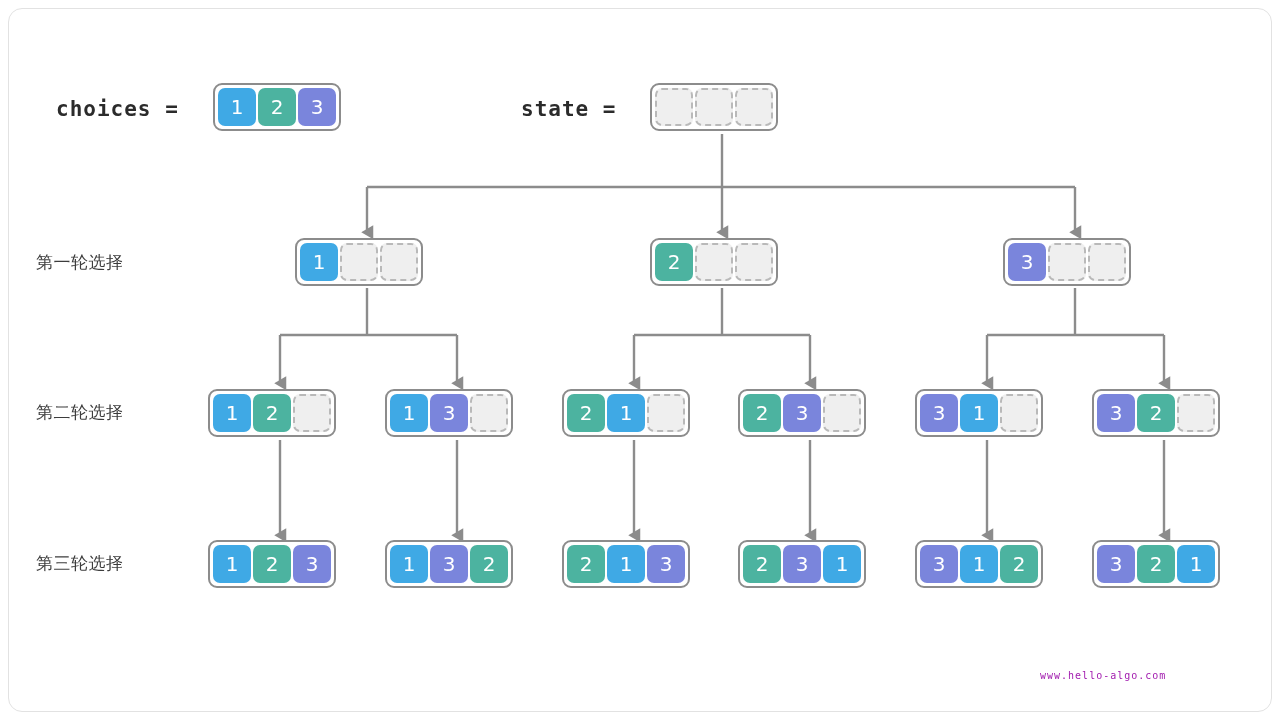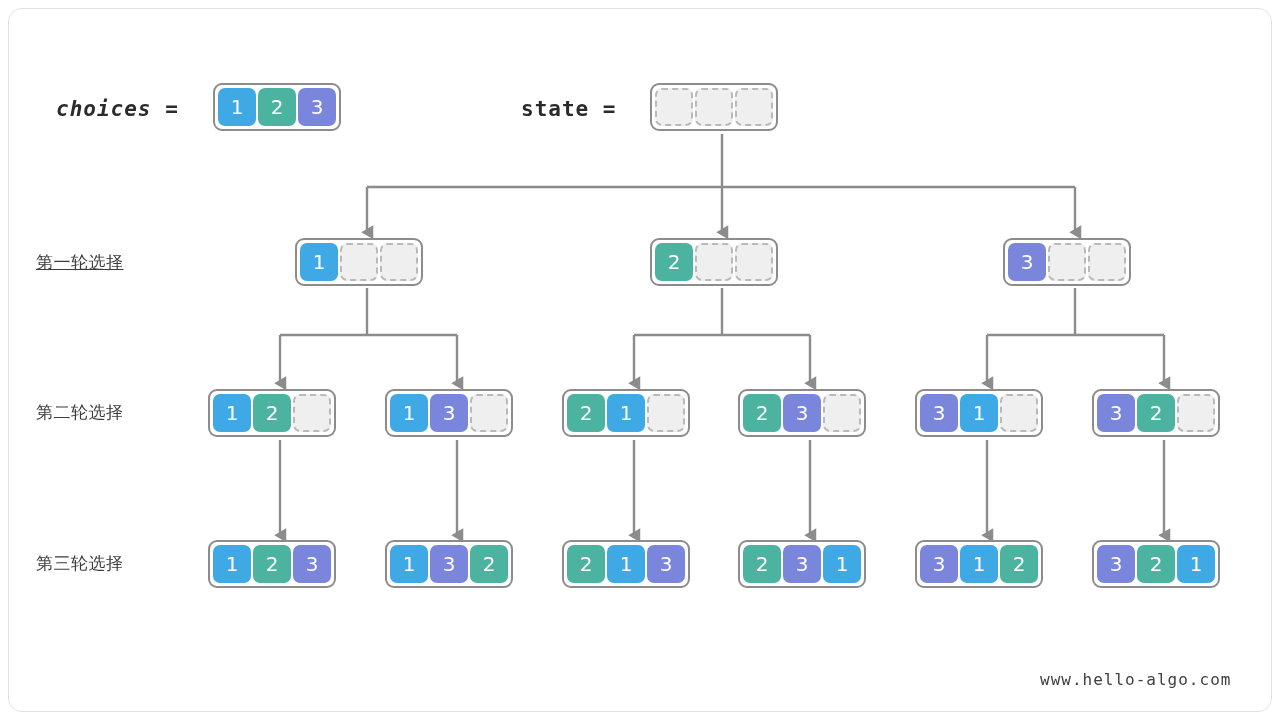--- a/index.html
+++ b/index.html
@@ -77,22 +77,22 @@
     flex: 0 0 auto;
   }
   .cell.empty {
     background: #efefef;
     border: 2px dashed #b9b9b9;
     color: transparent;
   }
   .watermark {
     position: absolute;
     font-family: "DejaVu Sans Mono", monospace;
-    font-size: 16px;
-    color: #404040;
+    font-size: 10px;
+    color: #a21caf;
     letter-spacing: 1px;
     white-space: nowrap;
   }
 </style>
 </head>
 <body>
 
 <div id="page">
   <div id="frame"></div>
 
@@ -129,35 +129,35 @@
 
       <path d="M280,440 L280,535" marker-end="url(#arrowhead)"></path>
       <path d="M457,440 L457,535" marker-end="url(#arrowhead)"></path>
       <path d="M634,440 L634,535" marker-end="url(#arrowhead)"></path>
       <path d="M810,440 L810,535" marker-end="url(#arrowhead)"></path>
       <path d="M987,440 L987,535" marker-end="url(#arrowhead)"></path>
       <path d="M1164,440 L1164,535" marker-end="url(#arrowhead)"></path>
     </g>
   </svg>
 
-  <div class="var-label" style="left:56px; top:97px;font-style:italic;">choices =</div>
+  <div class="var-label" style="left:56px; top:97px;">choices =</div>
   <div class="array-box" id="choices-box" style="left:213px; top:83px;">
       <div class="cell" style="background: rgb(63, 169, 229);">1</div>
       <div class="cell" style="background: rgb(76, 179, 160);">2</div>
       <div class="cell" style="background: rgb(122, 133, 220);">3</div>
     </div>
 
   <div class="var-label" style="left:521px; top:97px;">state =</div>
   <div class="array-box" id="state-box" style="left:650px; top:83px;">
       <div class="cell empty"></div>
       <div class="cell empty"></div>
       <div class="cell empty"></div>
     </div>
 
-  <div class="row-label" style="left:36px; top:251px;text-decoration:underline;">第一轮选择</div>
+  <div class="row-label" style="left:36px; top:251px;">第一轮选择</div>
   <div class="row-label" style="left:36px; top:401px;text-align:right;">第二轮选择</div>
   <div class="row-label" style="left:36px; top:552px;text-align:right;">第三轮选择</div>
 
   <div class="array-box node-l1" style="left:295px; top:238px;">
       <div class="cell" style="background: rgb(63, 169, 229);">1</div>
       <div class="cell empty"></div>
       <div class="cell empty"></div>
     </div>
   <div class="array-box node-l1" style="left:650px; top:238px;">
       <div class="cell" style="background: rgb(76, 179, 160);">2</div>

